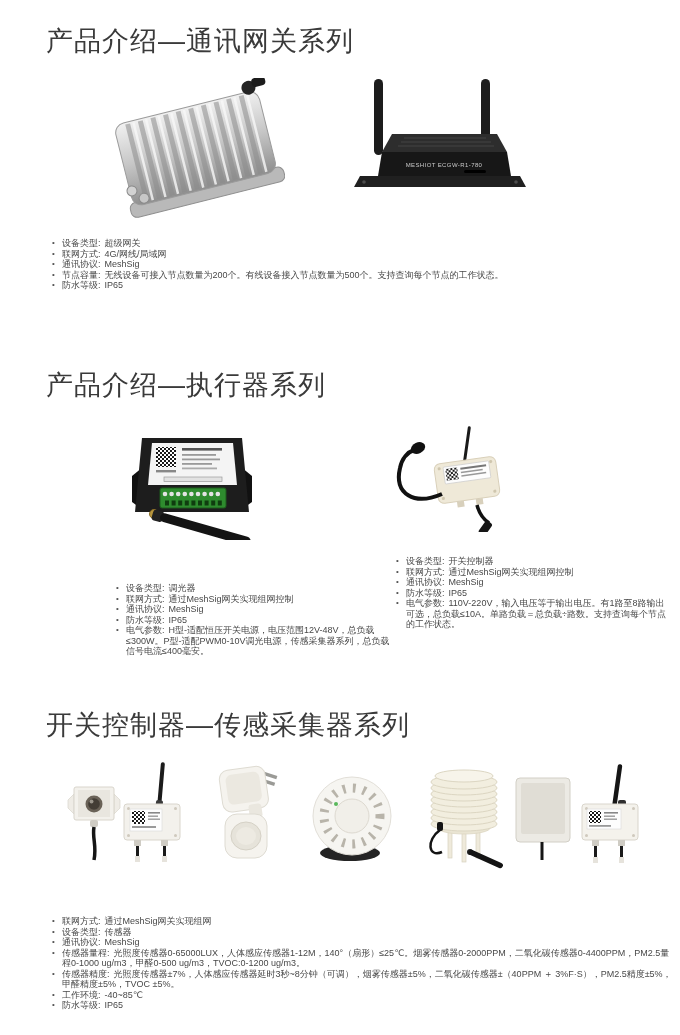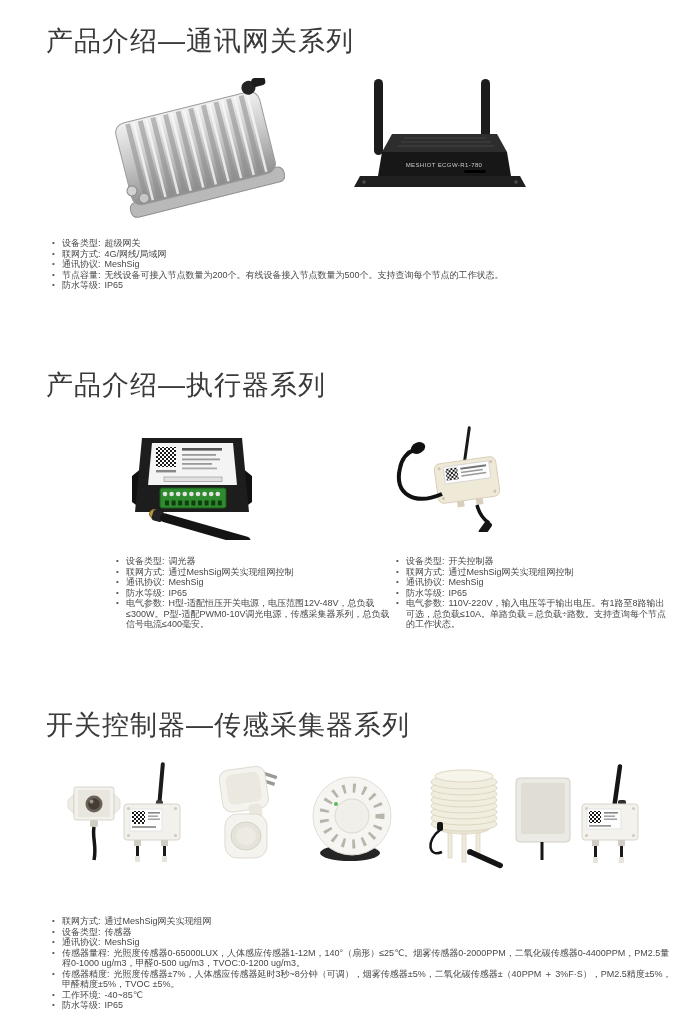--- a/index.html
+++ b/index.html
@@ -123,21 +123,21 @@
       </g>
       <path d="M58 72 C 30 84, 10 72, 16 46 C 18 36, 24 30, 30 28" stroke="#111" stroke-width="4" fill="none"></path>
       <ellipse cx="34" cy="26" rx="7.5" ry="5.5" transform="rotate(-25 34 26)" fill="#111"></ellipse>
       <path d="M93 83 C 95 91, 99 97, 105 101" stroke="#111" stroke-width="3.5" fill="none"></path>
       <g transform="translate(104,99) rotate(35)">
           <rect x="-2" y="0" width="8" height="15" rx="2.5" fill="#161616"></rect>
         </g>
     </svg>
   </div>
 
-  <div class="bullets" style="left:114px;top:543px;width:276px">
+  <div class="bullets" style="left:114px;top:570px;width:276px">
     <div class="bullet"><span class="lbl">设备类型:</span><span>调光器</span></div>
     <div class="bullet"><span class="lbl">联网方式:</span><span>通过MeshSig网关实现组网控制</span></div>
     <div class="bullet"><span class="lbl">通讯协议:</span><span>MeshSig</span></div>
     <div class="bullet"><span class="lbl">防水等级:</span><span>IP65</span></div>
     <div class="bullet"><span class="lbl">电气参数:</span><span>H型-适配恒压开关电源，电压范围12V-48V，总负载≤300W。P型-适配PWM0-10V调光电源，传感采集器系列，总负载信号电流≤400毫安。</span></div>
   </div>
 
   <div class="bullets" style="left:394px;top:543px;width:278px">
     <div class="bullet"><span class="lbl">设备类型:</span><span>开关控制器</span></div>
     <div class="bullet"><span class="lbl">联网方式:</span><span>通过MeshSig网关实现组网控制</span></div>

